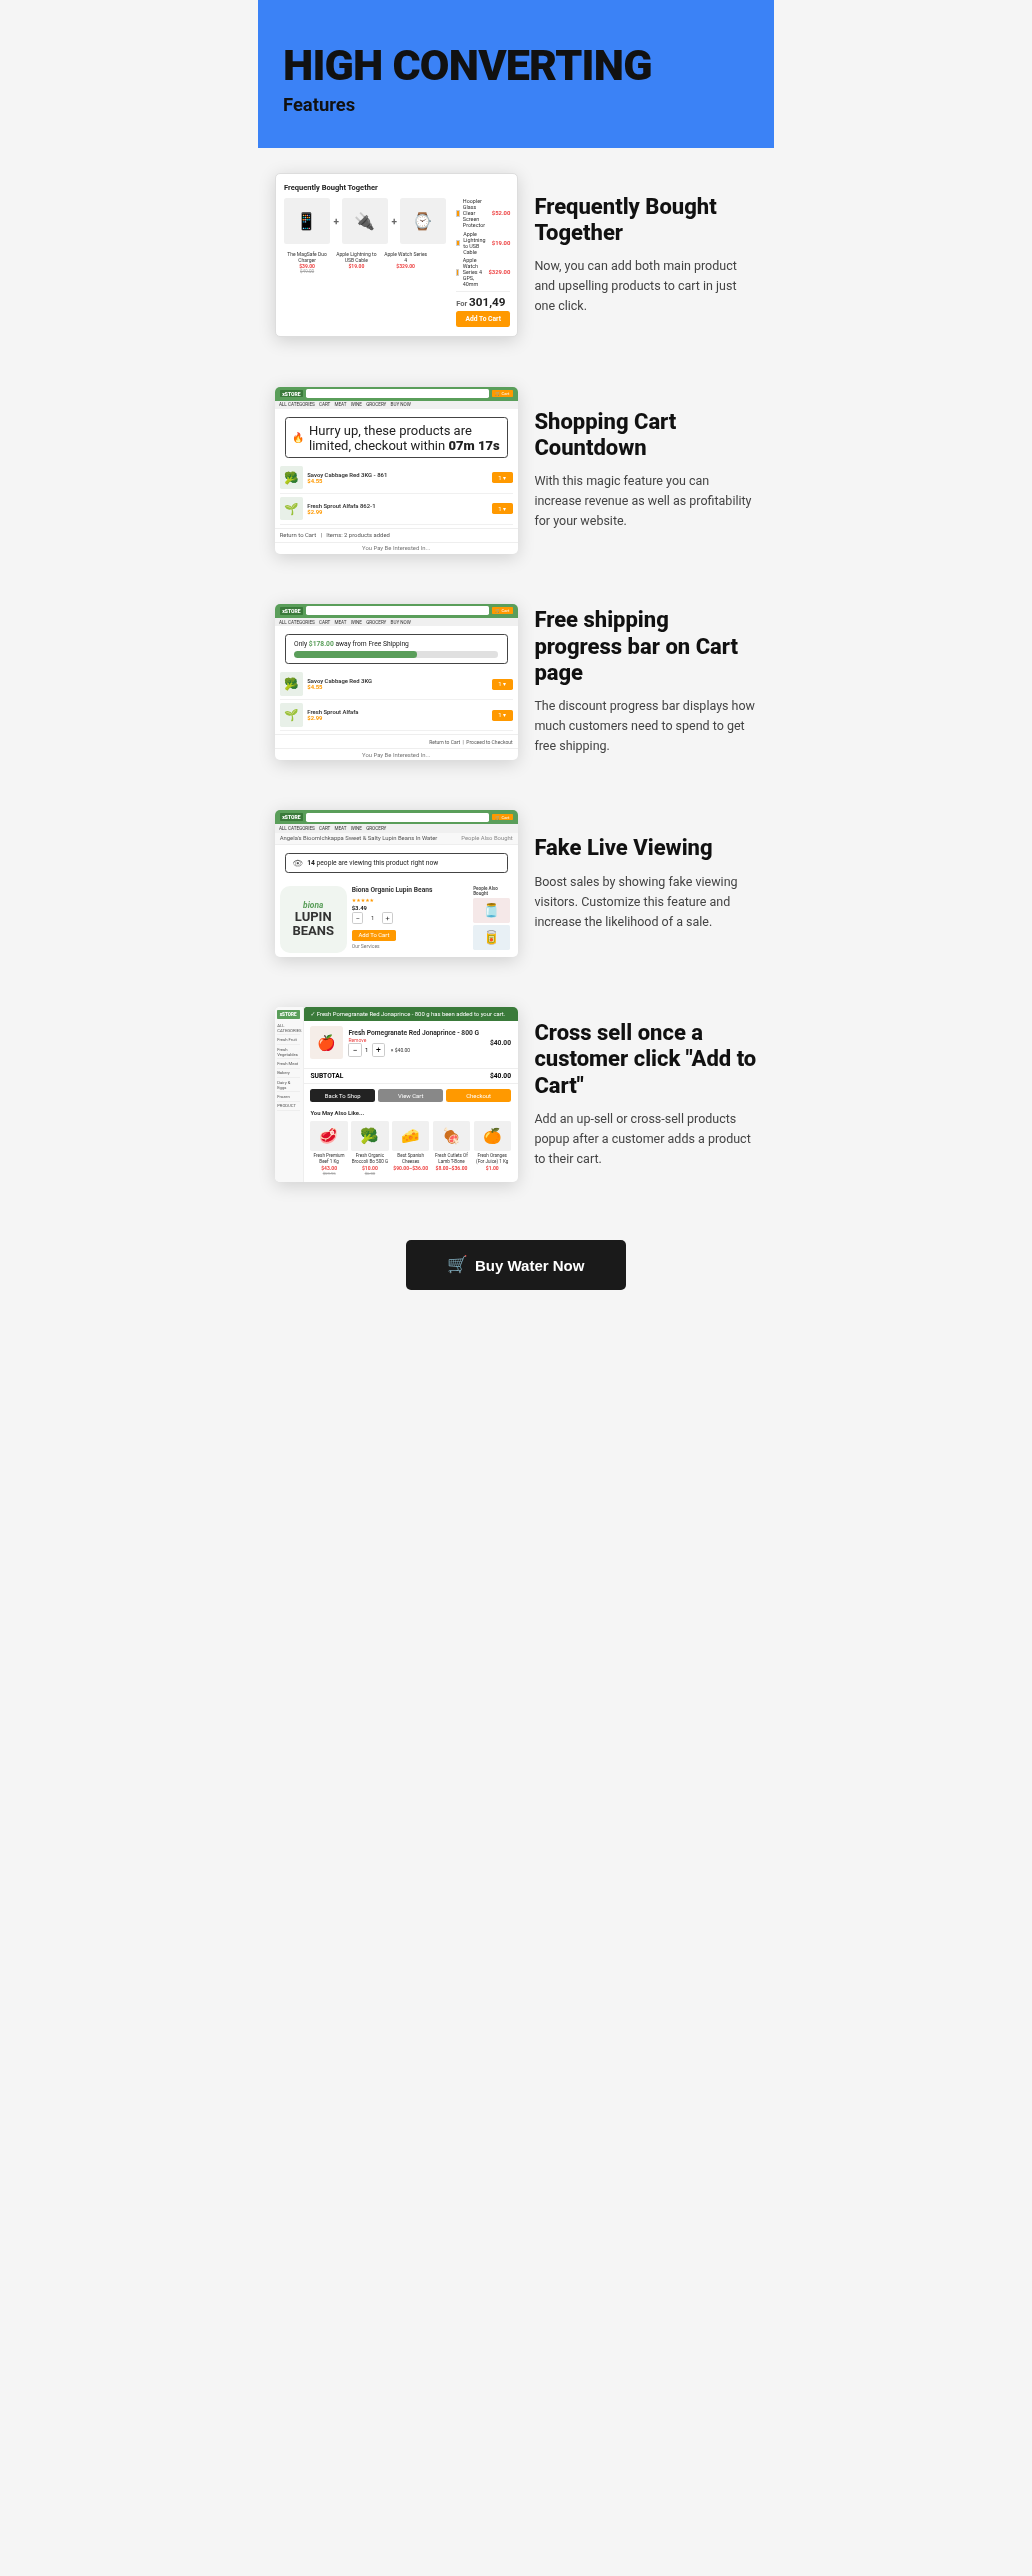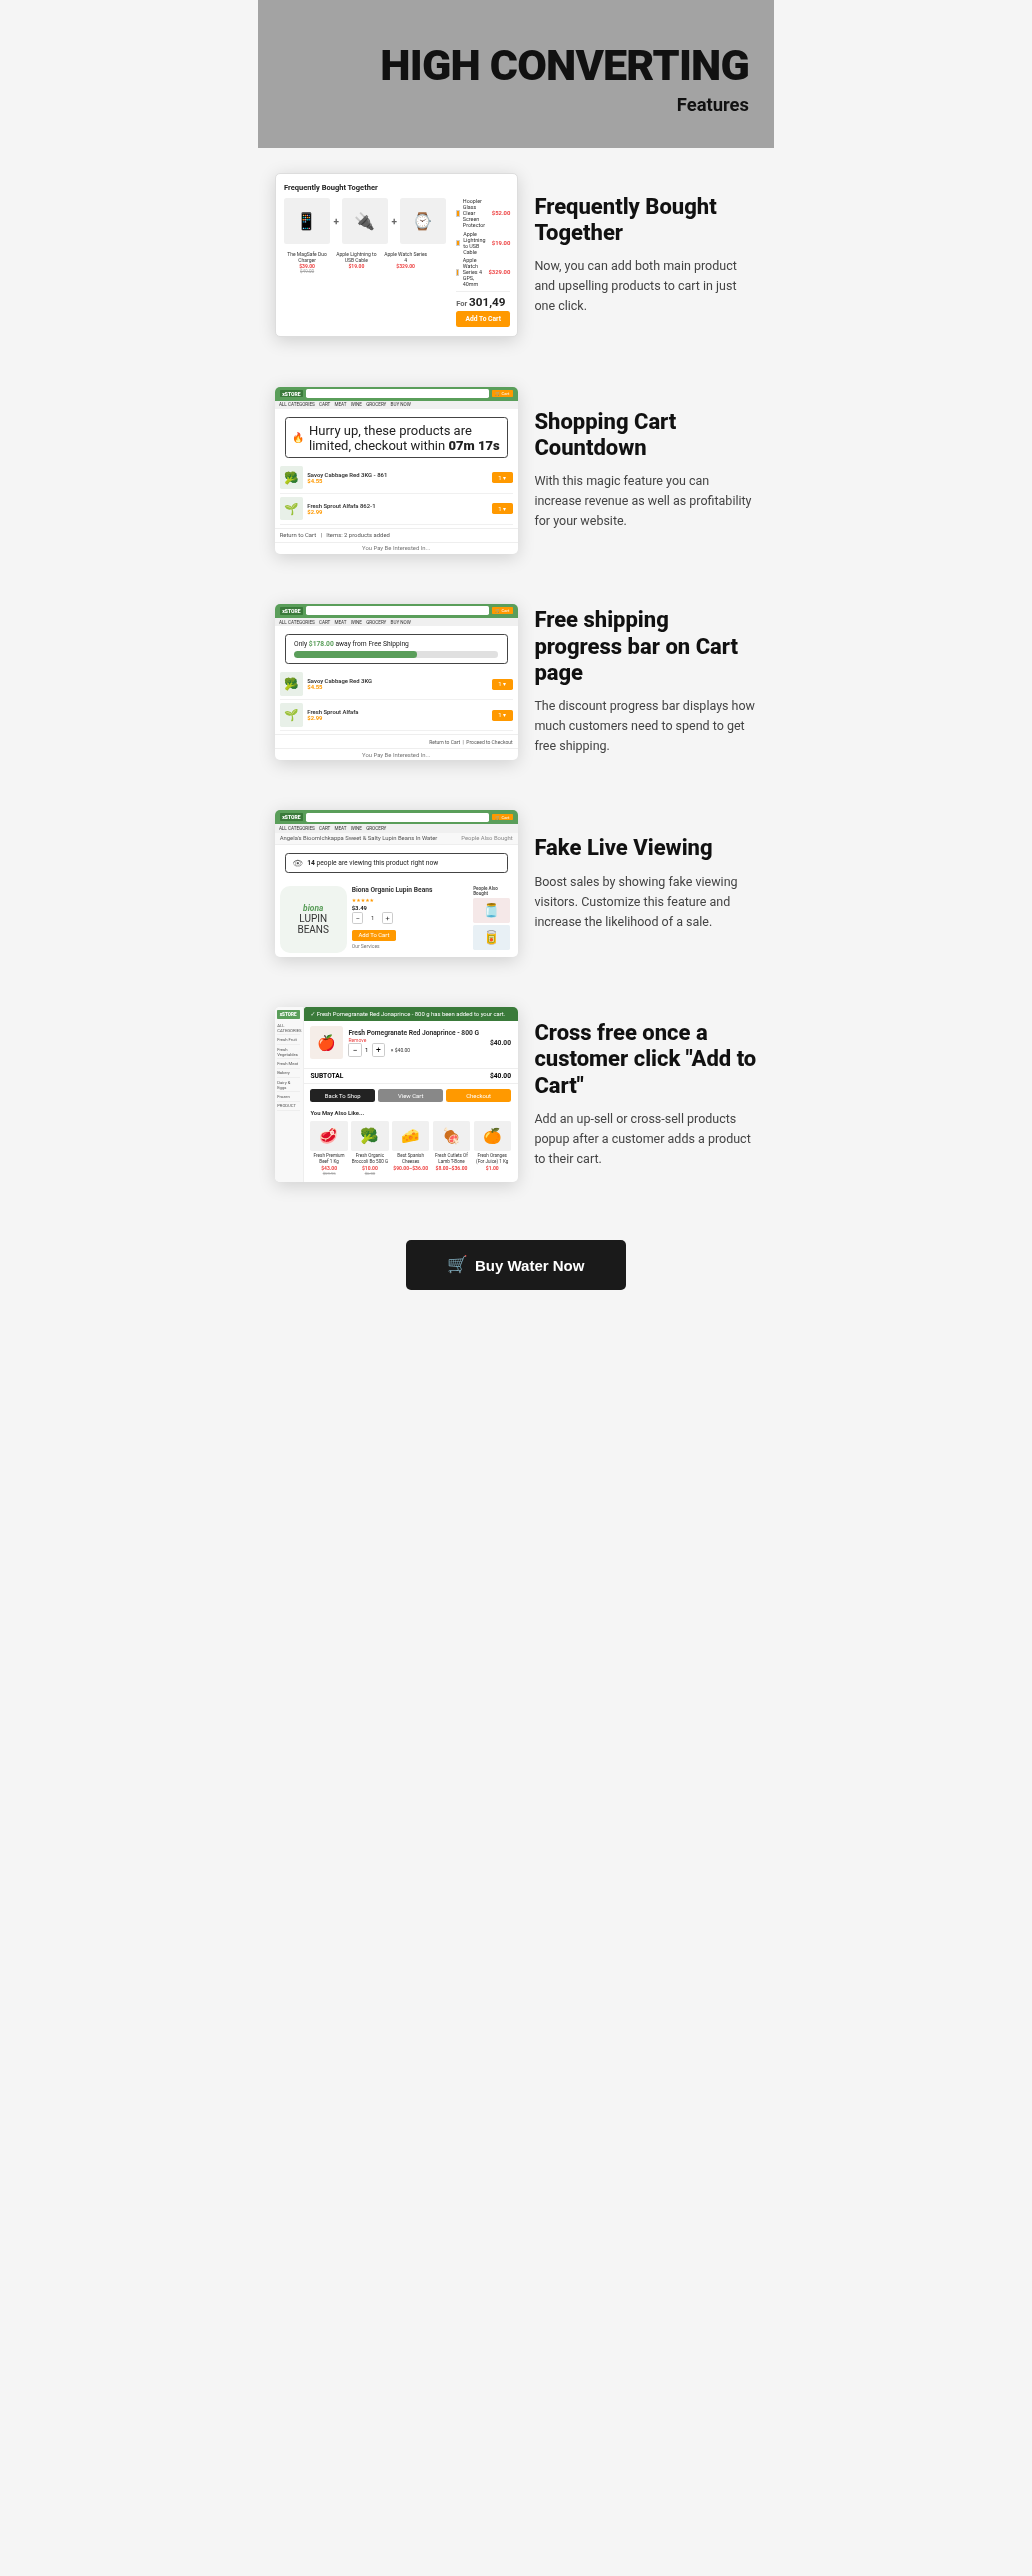--- a/index.html
+++ b/index.html
@@ -5,23 +5,23 @@
     * { box-sizing: border-box; margin: 0; padding: 0; }
     body {
       font-family: -apple-system, BlinkMacSystemFont, 'Segoe UI', Roboto, sans-serif;
       background: #f5f5f5;
       width: 516px;
       margin: 0 auto;
     }
 
     
     .hero {
-      text-align: right;
+      text-align: left;
       padding: 42px 25px 33px;
-      background: #a3a3a3;
+      background: #3b82f6;
     }
     .hero-title {
       font-size: 43px;
       font-weight: 900;
       color: #111;
       line-height: 1.1;
       text-transform: uppercase;
       letter-spacing: -0.8px;
     }
     .hero-subtitle {
@@ -736,21 +736,21 @@
             <span class="eye-icon">👁</span>
             <span class="viewing-text">
               <strong>14</strong> people are viewing this product right now
             </span>
           </div>
         </div>
         <div class="viewing-product-row">
           <div class="viewing-product-img">
             <div style="text-align:center;">
               <div style="font-size:8.4px; font-weight:700; color:#5a9e5a; font-style:italic;">biona</div>
-              <div style="font-size:10px; color:#333; font-weight:400; line-height:1.1;text-align:center;">LUPIN<br>BEANS</div>
+              <div style="font-size:13px; color:#333; font-weight:700; line-height:1.1;text-align:center;">LUPIN<br>BEANS</div>
             </div>
           </div>
           <div class="viewing-product-details">
             <div class="viewing-product-title">Biona Organic Lupin Beans</div>
             <div style="font-size:5px; color:#f90; margin-bottom:1.7px;">★★★★★</div>
             <div style="font-size:5.9px; font-weight:700; color:#222; margin-bottom:1.7px;">$3.49</div>
             <div style="display:flex; gap:2.5px; align-items:center; margin-bottom:2.5px;">
               <div style="border:0.8px solid #ccc; width:11.7px; height:11.7px; display:flex; align-items:center; justify-content:center; font-size:7.5px; border-radius:1.7px; cursor:pointer;">−</div>
               <div style="font-size:5.9px; width:13.4px; text-align:center;">1</div>
               <div style="border:0.8px solid #ccc; width:11.7px; height:11.7px; display:flex; align-items:center; justify-content:center; font-size:7.5px; border-radius:1.7px; cursor:pointer;">+</div>
@@ -852,21 +852,21 @@
                 <div class="cross-sell-grid-name">Fresh Oranges (For Juice) 1 Kg</div>
                 <div class="cross-sell-grid-price">$1.00</div>
               </div>
             </div>
           </div>
         </div>
       </div>
     </div>
 
     <div class="feature-text">
-      <h2>Cross free once a customer click "Add to Cart"</h2>
+      <h2>Cross sell once a customer click "Add to Cart"</h2>
       <p>Add an up-sell or cross-sell products popup after a customer adds a product to their cart.</p>
     </div>
   </div>
 </div>
 
 <div class="cta-section">
   <button class="cta-btn">
     <span class="cart-mini-icon">🛒</span>
     <span>Buy Water Now</span>
   </button>

